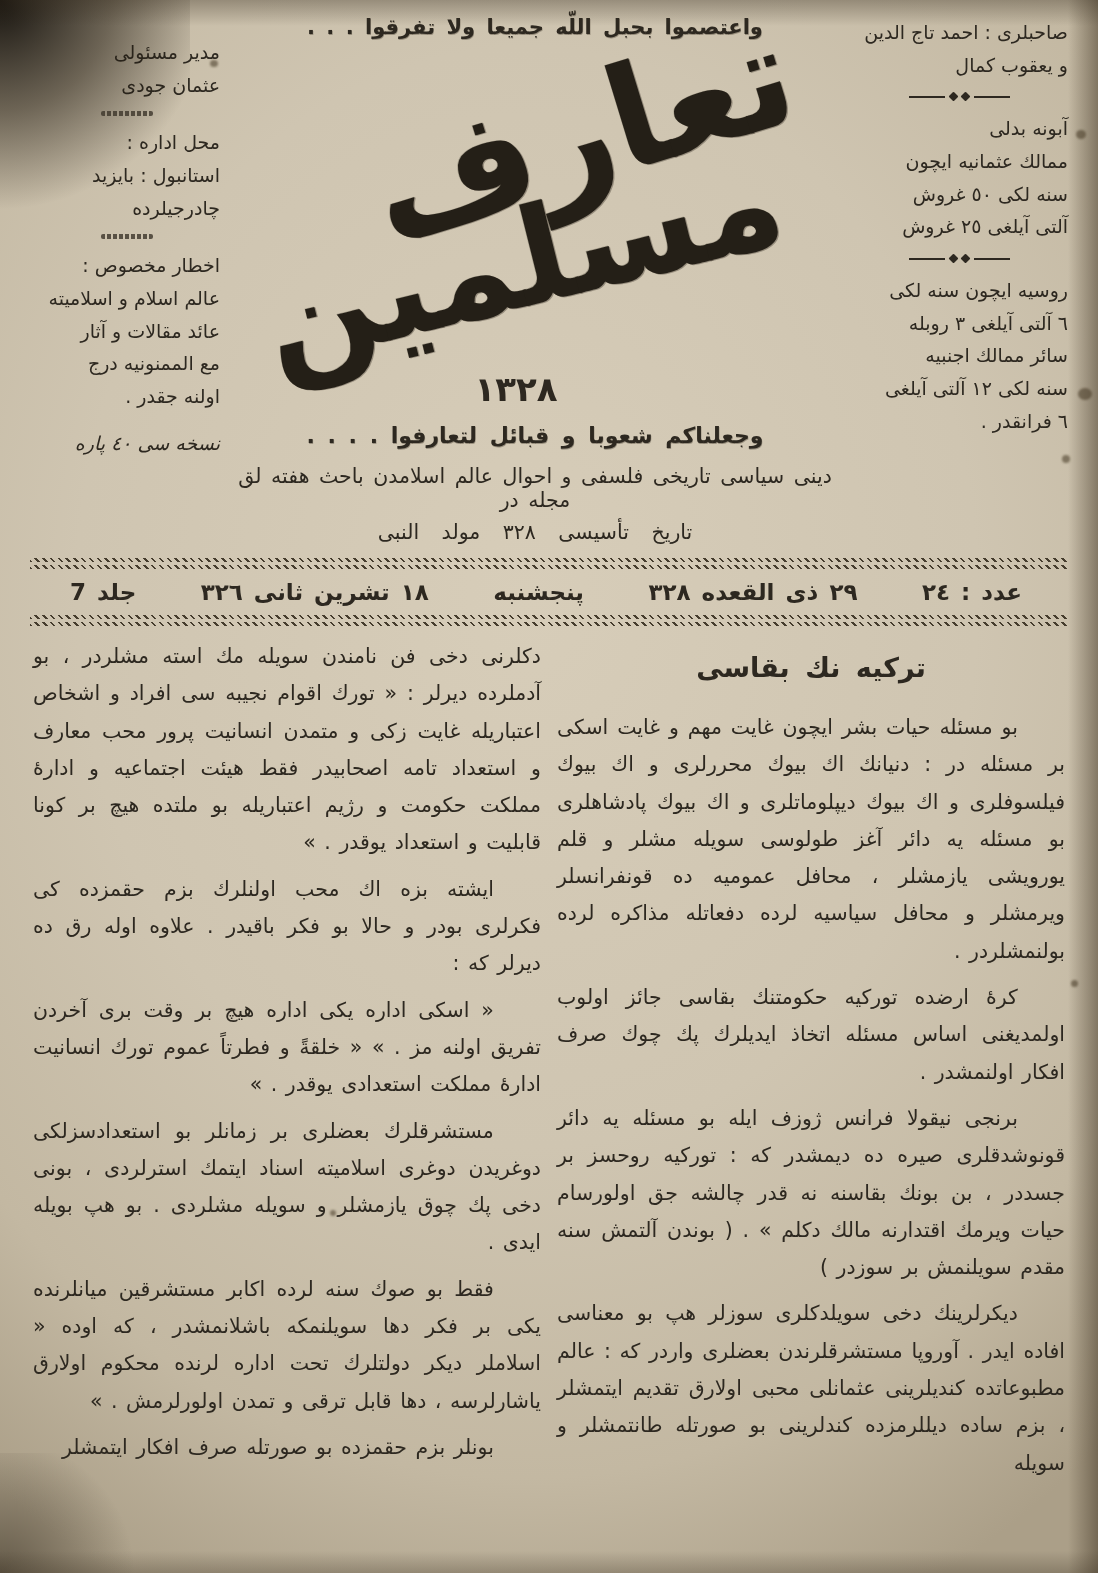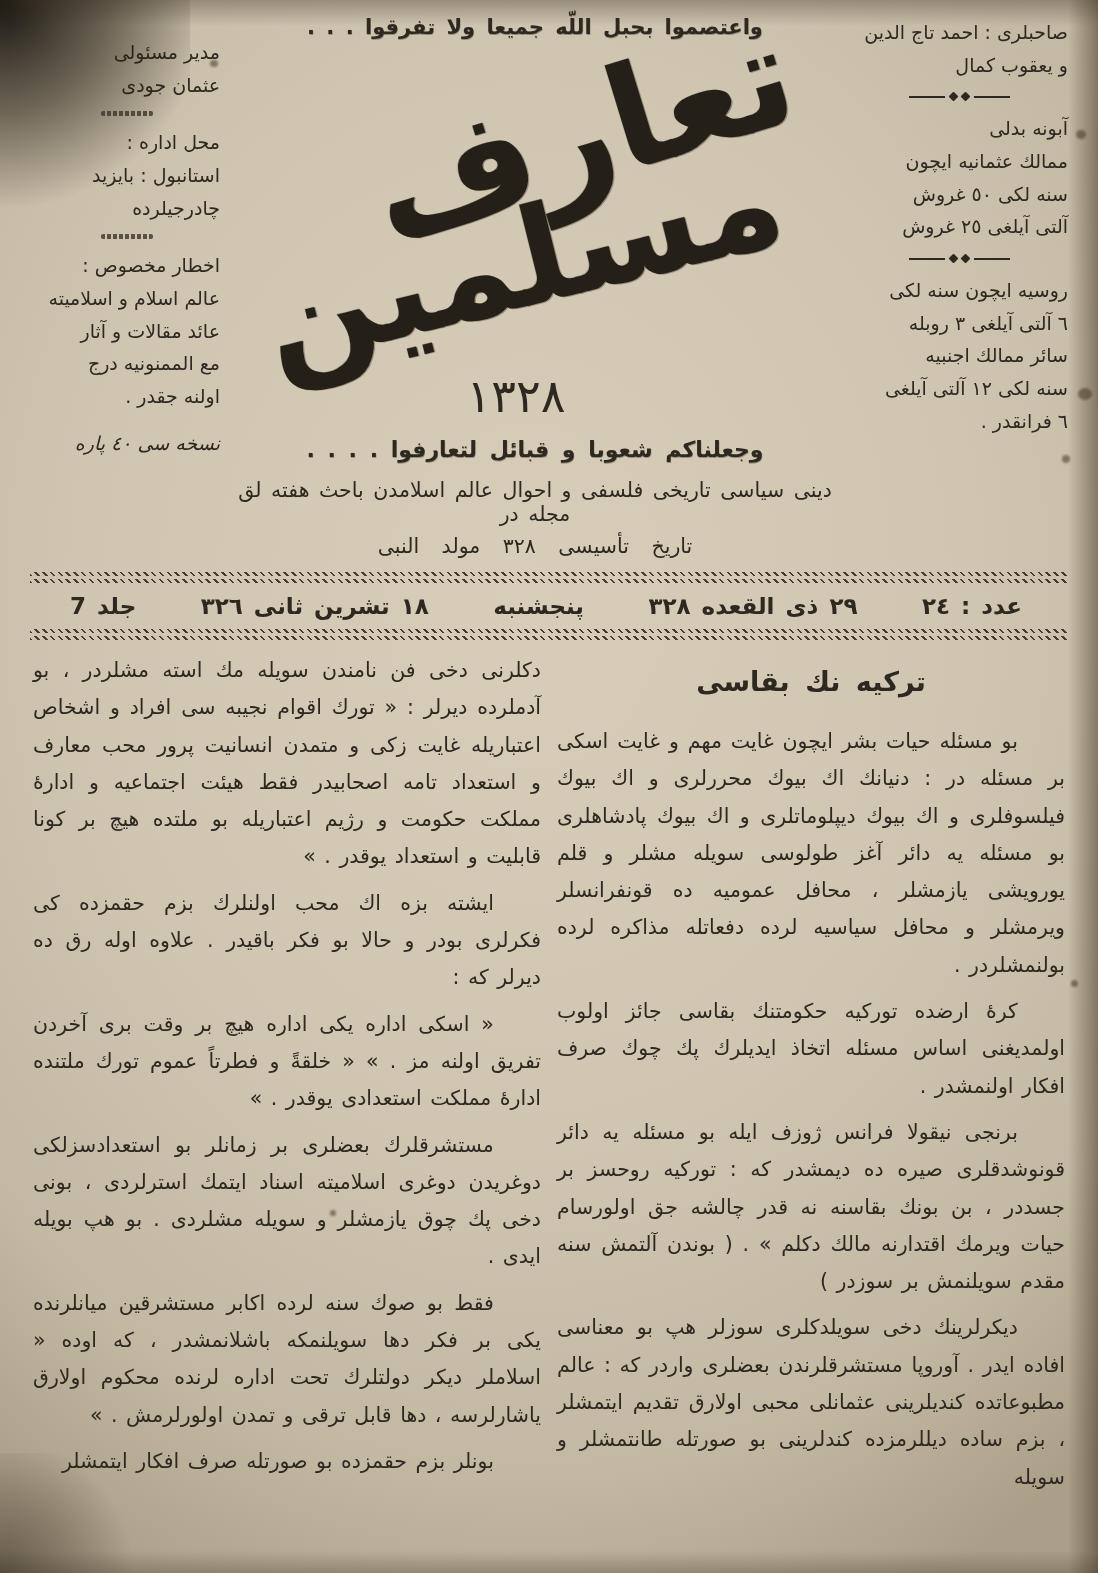--- a/index.html
+++ b/index.html
@@ -27,21 +27,21 @@
   .side-col{direction:rtl;text-align:center;font-size:19px;line-height:1.72;}
   .right-col{width:218px;padding-top:16px;}
   .left-col{width:186px;padding-top:36px;}
   .center-col{flex:1;text-align:center;padding-top:15px;}
   .group{margin-bottom:4px;text-align:right;}
   .verse{font-size:21px;font-weight:bold;word-spacing:4px;text-shadow:.5px .5px 0 rgba(45,38,26,.35);}
   .cal{position:relative;height:318px;margin-top:6px;}
   .cal span{position:absolute;font-weight:bold;white-space:nowrap;color:#241f17;text-shadow:1px 1px 0 rgba(36,30,20,.35), -0.5px -0.5px 0 rgba(36,30,20,.25);}
   .cal .w1{top:6px;right:52px;font-size:142px;transform:rotate(-17deg);}
   .cal .w2{bottom:26px;left:36px;font-size:132px;transform:rotate(-14deg);}
-  .year{font-size:46px;font-weight:normal;letter-spacing:38px;padding-right:38px;margin-top:6px;}
+  .year{font-size:34px;font-weight:bold;letter-spacing:38px;padding-right:38px;margin-top:6px;}
   .verse-bottom{font-size:22px;font-weight:bold;margin-top:14px;word-spacing:5px;text-shadow:.5px .5px 0 rgba(45,38,26,.35);}
   .subtitle1{font-size:20.5px;margin-top:16px;word-spacing:3px;}
   .subtitle2{font-size:20.5px;margin-top:8px;word-spacing:16px;}
   
   .squiggle{width:52px;height:5px;margin:10px auto;background:repeating-linear-gradient(90deg,#3c352a 0 4px, transparent 4px 6px);border-radius:2px;opacity:.8;}
   .orn{display:flex;align-items:center;justify-content:center;gap:5px;margin:12px auto;}
   .orn::before,.orn::after{content:"";width:36px;height:2px;background:#2d2820;}
   .orn .dm{width:7px;height:7px;background:#2d2820;transform:rotate(45deg);border-radius:1px;display:inline-block;}
   
   .issue-bar{margin:14px 30px 0 30px;}
@@ -160,21 +160,21 @@
       <h2 class="article-h">تركيه نك بقاسى</h2>
       <p class="indent">بو مسئله حيات بشر ايچون غايت مهم و غايت اسكى بر مسئله در : دنيانك اك بيوك محررلرى و اك بيوك فيلسوفلرى و اك بيوك ديپلوماتلرى و اك بيوك پادشاهلرى بو مسئله يه دائر آغز طولوسى سويله مشلر و قلم يورويشى يازمشلر ، محافل عموميه ده قونفرانسلر ويرمشلر و محافل سياسيه لرده دفعاتله مذاكره لرده بولنمشلردر .</p>
       <p class="indent">كرهٔ ارضده توركيه حكومتنك بقاسى جائز اولوب اولمديغنى اساس مسئله اتخاذ ايديلرك پك چوك صرف افكار اولنمشدر .</p>
       <p class="indent">برنجى نيقولا فرانس ژوزف ايله بو مسئله يه دائر قونوشدقلرى صيره ده ديمشدر كه : توركيه روحسز بر جسددر ، بن بونك بقاسنه نه قدر چالشه جق اولورسام حيات ويرمك اقتدارنه مالك دكلم » . ( بوندن آلتمش سنه مقدم سويلنمش بر سوزدر )</p>
       <p class="indent">ديكرلرينك دخى سويلدكلرى سوزلر هپ بو معناسى افاده ايدر . آوروپا مستشرقلرندن بعضلرى واردر كه : عالم مطبوعاتده كنديلرينى عثمانلى محبى اولارق تقديم ايتمشلر ، بزم ساده ديللرمزده كندلرينى بو صورتله طانتمشلر و سويله</p>
     </section>
 
     <section class="col">
       <p>دكلرنى دخى فن نامندن سويله مك استه مشلردر ، بو آدملرده ديرلر : « تورك اقوام نجيبه سى افراد و اشخاص اعتباريله غايت زكى و متمدن انسانيت پرور محب معارف و استعداد تامه اصحابيدر فقط هيئت اجتماعيه و ادارهٔ مملكت حكومت و رژيم اعتباريله بو ملتده هيچ بر كونا قابليت و استعداد يوقدر . »</p>
       <p class="indent">ايشته بزه اك محب اولنلرك بزم حقمزده كى فكرلرى بودر و حالا بو فكر باقيدر . علاوه اوله رق ده ديرلر كه :</p>
-      <p class="indent">« اسكى اداره يكى اداره هيچ بر وقت برى آخردن تفريق اولنه مز . » « خلقةً و فطرتاً عموم تورك ملتنده ادارهٔ مملكت استعدادى يوقدر . »</p>
+      <p class="indent">« اسكى اداره يكى اداره هيچ بر وقت برى آخردن تفريق اولنه مز . » « خلقةً و فطرتاً عموم تورك انسانيت ادارهٔ مملكت استعدادى يوقدر . »</p>
       <p class="indent">مستشرقلرك بعضلرى بر زمانلر بو استعدادسزلكى دوغريدن دوغرى اسلاميته اسناد ايتمك استرلردى ، بونى دخى پك چوق يازمشلر و سويله مشلردى . بو هپ بويله ايدى .</p>
       <p class="indent">فقط بو صوك سنه لرده اكابر مستشرقين ميانلرنده يكى بر فكر دها سويلنمكه باشلانمشدر ، كه اوده « اسلاملر ديكر دولتلرك تحت اداره لرنده محكوم اولارق ياشارلرسه ، دها قابل ترقى و تمدن اولورلرمش . »</p>
       <p class="indent">بونلر بزم حقمزده بو صورتله صرف افكار ايتمشلر</p>
     </section>
 
   </main>
 
 </div>
 
 </body></html>

